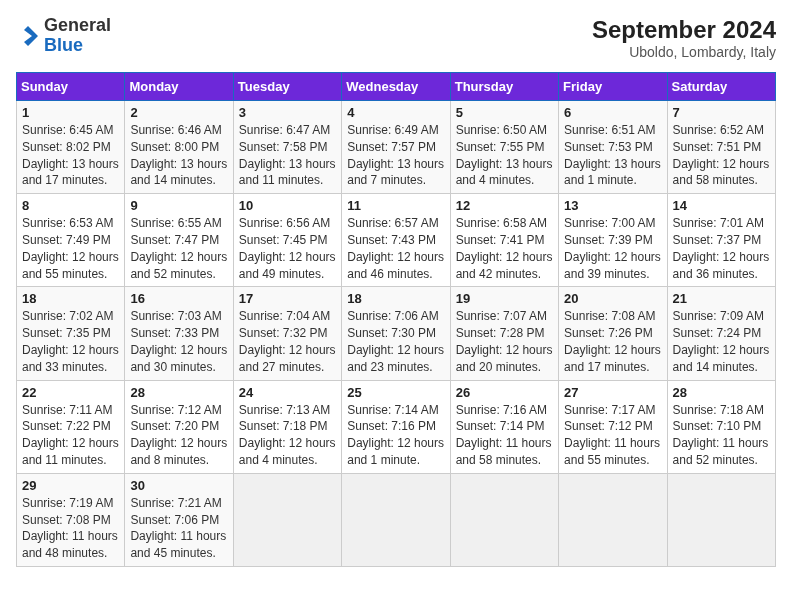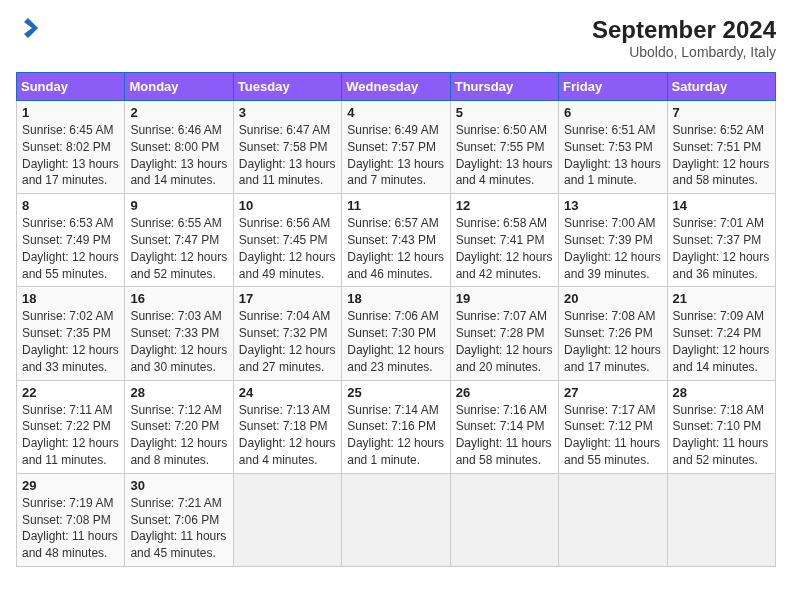--- a/index.html
+++ b/index.html
@@ -43,21 +43,21 @@
     .location-title {
       font-size: 14px;
       color: #555;
     }
     .calendar {
       width: 100%;
       border-collapse: collapse;
       font-size: 11px;
     }
     .calendar th {
-      background: #8b5cf6;
+      background: #6d28d9;
       color: #fff;
       padding: 6px 4px;
       text-align: left;
       font-size: 13px;
       font-weight: bold;
       border: 1px solid #1a6bbf;
     }
     .calendar td {
       border: 1px solid #ccc;
       vertical-align: top;
@@ -90,20 +90,24 @@
   </style>
 </head>
 <body>
 
 <div class="header-section">
   <div class="logo">
     <div class="logo-icon">
       <svg viewBox="0 0 24 24" width="24" height="24">
         <polygon points="12,2 22,12 12,22 8,18 16,12 8,6" fill="#1a6bbf"></polygon>
       </svg>
+    </div>
+    <div class="logo-text">
+      <span class="logo-general">General</span><br>
+      <span class="logo-blue">Blue</span>
     </div>
   </div>
   <div class="title-section">
     <div class="month-title">September 2024</div>
     <div class="location-title">Uboldo, Lombardy, Italy</div>
   </div>
 </div>
 
 <table class="calendar">
   <thead>

